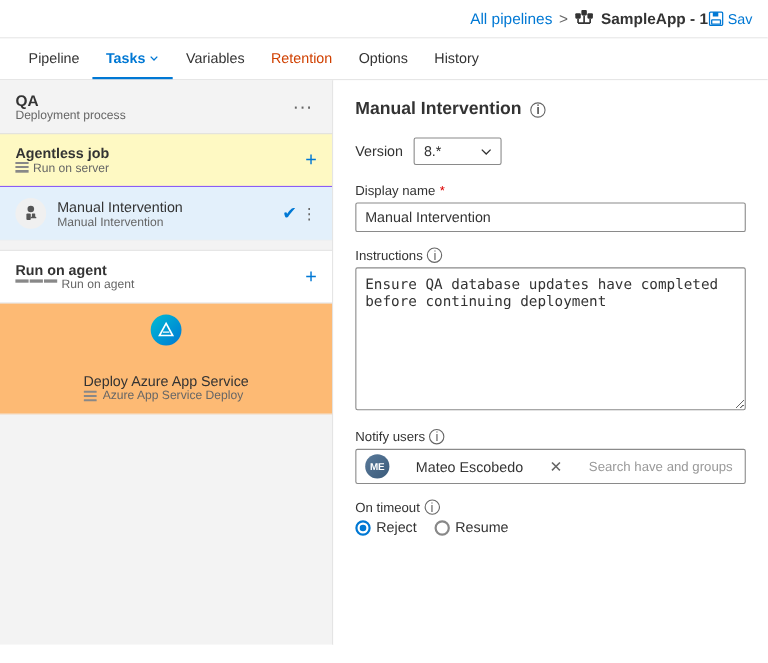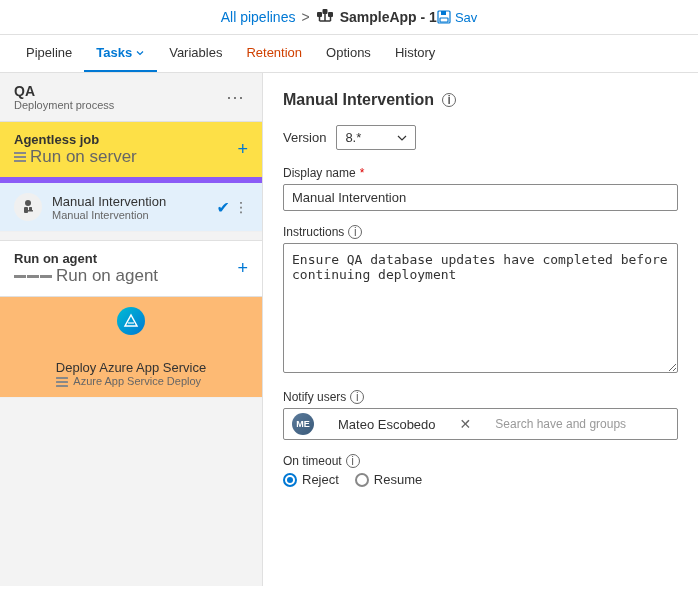--- a/index.html
+++ b/index.html
@@ -1,50 +1,50 @@
 <!DOCTYPE html>
 <html><head>
   <meta charset="utf-8">
   <style>
     * { box-sizing: border-box; margin: 0; padding: 0; }
     body { font-family: 'Segoe UI', Arial, sans-serif; font-size: 13px; background: #fff; color: #333; width: 698px; height: 603px; overflow: hidden; }
 
     
-    .header { display: flex; align-items: center; justify-content: center; padding: 8px 14px; border-bottom: 1px solid #e0e0e0; background: #fff; }
+    .header { display: flex; align-items: center; justify-content: flex-end; padding: 8px 14px; border-bottom: 1px solid #e0e0e0; background: #fff; }
     .breadcrumb { display: flex; align-items: center; gap: 6px; font-size: 14px; }
     .breadcrumb-link { color: #0078d4; cursor: pointer; }
     .breadcrumb-sep { color: #666; }
     .pipeline-title { color: #333; font-weight: 600; }
     .header-actions { display: flex; align-items: center; gap: 8px; }
     .save-btn { color: #0078d4; cursor: pointer; display: flex; align-items: center; gap: 4px; border: none; background: none; font-size: 13px; }
 
     
     .nav-tabs { display: flex; align-items: center; border-bottom: 1px solid #e0e0e0; padding: 0 14px; background: #fff; }
     .nav-tab { padding: 10px 12px; cursor: pointer; color: #333; font-size: 13px; border-bottom: 2px solid transparent; white-space: nowrap; }
     .nav-tab.active { color: #0078d4; border-bottom: 2px solid #0078d4; font-weight: 600; }
     .nav-tab.orange { color: #d04000; }
     .nav-tab-with-arrow { display: flex; align-items: center; gap: 3px; }
 
     
     .main { display: flex; height: calc(603px - 90px); }
 
     
-    .left-panel { width: 263px; background: #f3f3f3; border-right: 1px solid #e0e0e0; overflow-y: auto; flex-shrink: 0; }
+    .left-panel { width: 303px; background: #f3f3f3; border-right: 1px solid #e0e0e0; overflow-y: auto; flex-shrink: 0; }
 
     
     .stage-header { display: flex; align-items: center; justify-content: space-between; padding: 10px 14px; background: #f3f3f3; }
     .stage-title { font-weight: 600; font-size: 14px; color: #333; }
     .stage-subtitle { font-size: 11px; color: #666; }
     .more-btn { background: none; border: none; cursor: pointer; color: #666; font-size: 18px; padding: 2px 4px; }
 
     
     .job-group { margin: 0; }
-    .job-group-header { display: flex; align-items: center; justify-content: space-between; padding: 10px 14px; background: #fde047; border-top: 1px solid #e0e0e0; border-bottom: 6px solid #8b5cf6; }
+    .job-group-header { display: flex; align-items: center; justify-content: space-between; padding: 10px 14px; background: #fef9c3; border-top: 1px solid #e0e0e0; border-bottom: 1px solid #8b5cf6; }
     .job-group-title { font-weight: 600; font-size: 13px; color: #333; }
-    .job-group-sub { font-size: 17px; color: #666; display: flex; align-items: center; gap: 4px; }
+    .job-group-sub { font-size: 11px; color: #666; display: flex; align-items: flex-start; gap: 4px; }
     .job-icon { width: 12px; height: 10px; background: repeating-linear-gradient(0deg, #888 0px, #888 2px, transparent 2px, transparent 4px); display: inline-block; }
     .add-btn { background: none; border: none; cursor: pointer; color: #0078d4; font-size: 18px; }
 
     
     .task-item { display: flex; align-items: center; padding: 10px 14px; background: #fff; border-bottom: 1px solid #f0f0f0; cursor: pointer; gap: 10px; }
     .task-item.selected { background: #e3f0fb; }
     .task-item-info { flex: 1; }
     .task-item-name { font-size: 13px; color: #333; font-weight: 500; }
     .task-item-sub { font-size: 11px; color: #666; }
     .task-item-actions { display: flex; align-items: center; gap: 4px; }

